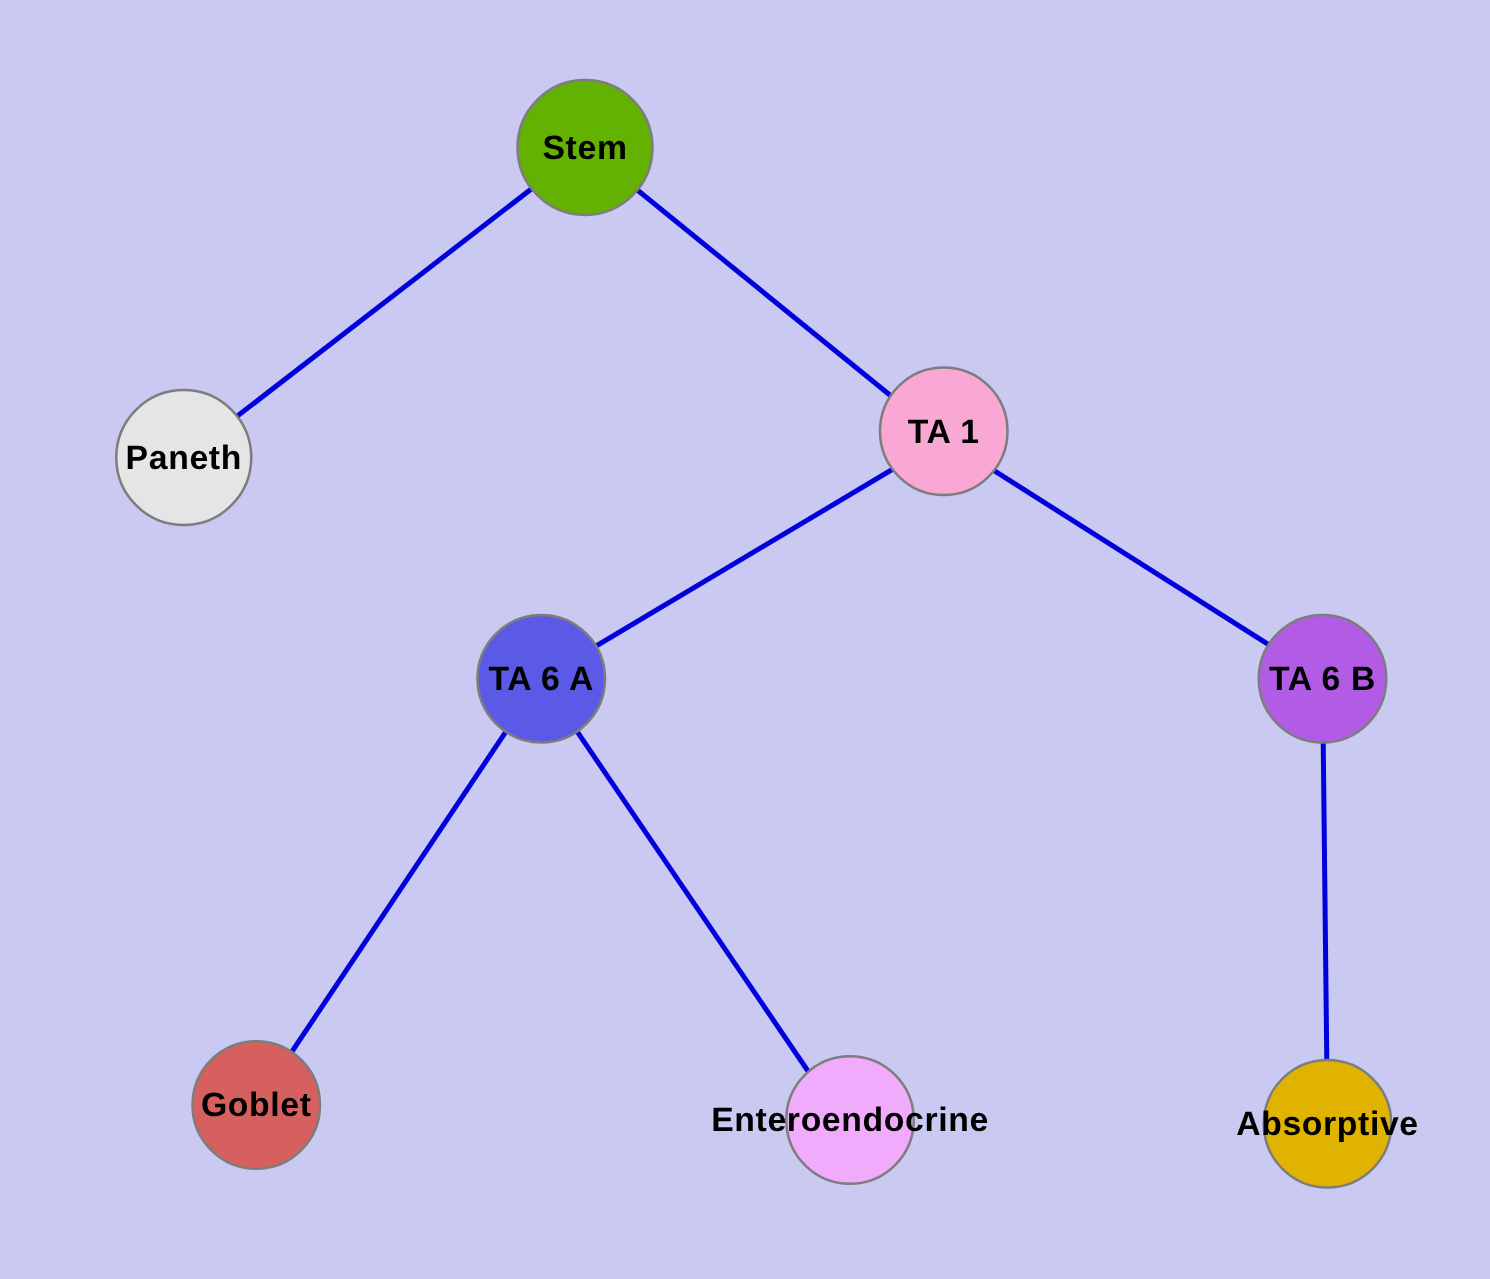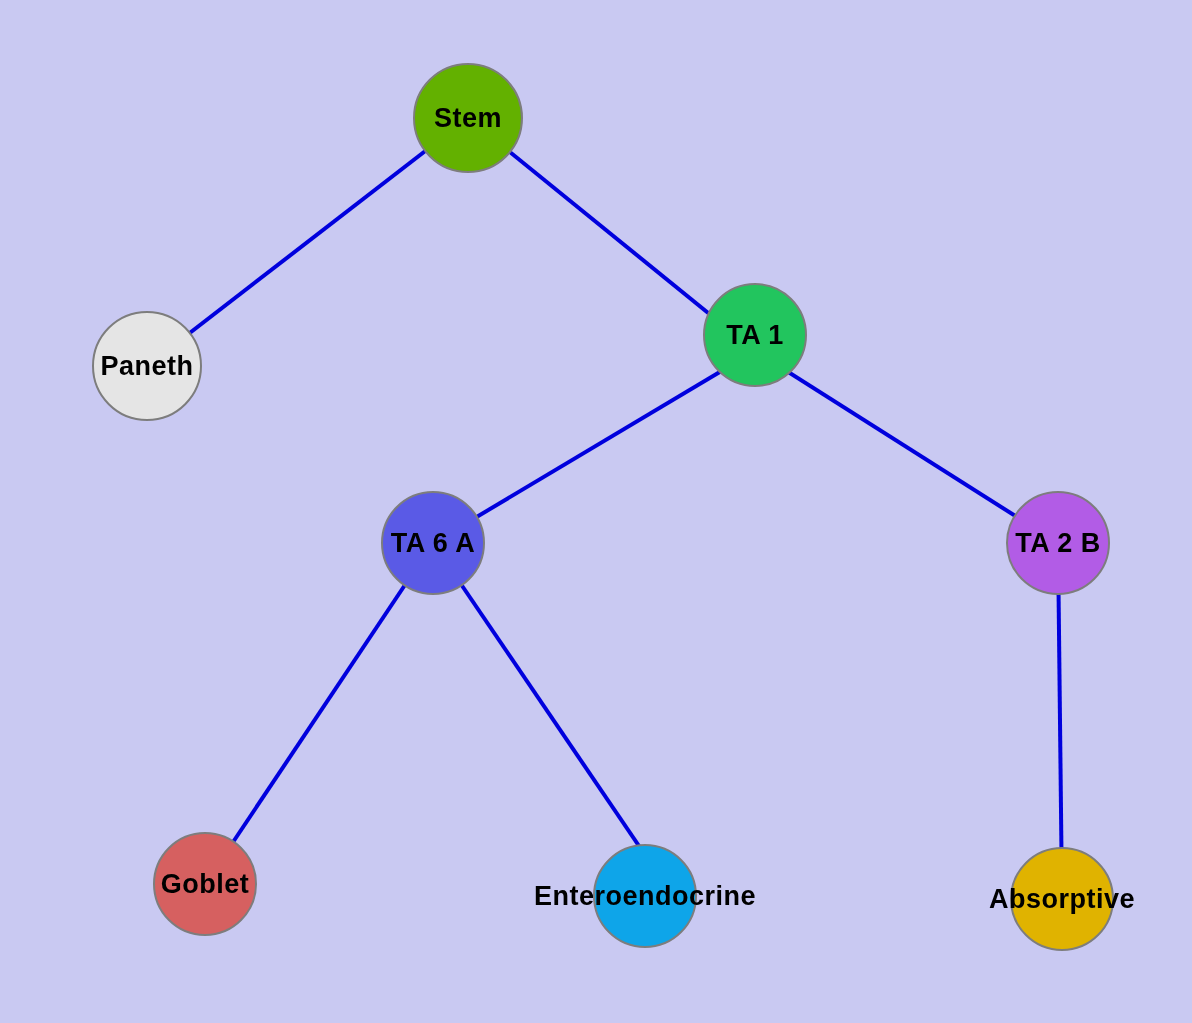--- a/index.html
+++ b/index.html
@@ -52,32 +52,32 @@
       <line x1="433" y1="543" x2="673" y2="896" stroke="#0000dd" stroke-width="4"></line>
       <line x1="1058" y1="543" x2="1062" y2="899" stroke="#0000dd" stroke-width="4"></line>
     </svg>
   <div id="node-layer">
       <div class="node" style="left: 413px; top: 63px; width: 110px; height: 110px; background: rgb(99, 177, 0); border-color: rgb(125, 125, 125);">
         <span class="node-label">Stem</span>
       </div>
       <div class="node" style="left: 92px; top: 311px; width: 110px; height: 110px; background: #e5e5e5; border-color: rgb(125, 125, 125);">
         <span class="node-label">Paneth</span>
       </div>
-      <div class="node" style="left: 703px; top: 283px; width: 104px; height: 104px; background: #22c55e; border-color: rgb(125, 125, 125);">
+      <div class="node" style="left: 703px; top: 293px; width: 104px; height: 104px; background: #f9a8d4; border-color: rgb(125, 125, 125);">
         <span class="node-label">TA 1</span>
       </div>
       <div class="node" style="left: 381px; top: 491px; width: 104px; height: 104px; background: rgb(90, 90, 230); border-color: rgb(125, 125, 125);">
         <span class="node-label">TA 6 A</span>
       </div>
       <div class="node" style="left: 1006px; top: 491px; width: 104px; height: 104px; background: rgb(178, 92, 230); border-color: rgb(125, 125, 125);">
-        <span class="node-label">TA 2 B</span>
+        <span class="node-label">TA 6 B</span>
       </div>
       <div class="node" style="left: 153px; top: 832px; width: 104px; height: 104px; background: rgb(214, 96, 96); border-color: rgb(125, 125, 125); align-items: center;">
         <span class="node-label">Goblet</span>
       </div>
-      <div class="node" style="left: 593px; top: 844px; width: 104px; height: 104px; background: #0ea5e9; border-color: rgb(125, 125, 125);">
+      <div class="node" style="left: 628px; top: 844px; width: 104px; height: 104px; background: #f0abfc; border-color: rgb(125, 125, 125);">
         <span class="node-label">Enteroendocrine</span>
       </div>
       <div class="node" style="left: 1010px; top: 847px; width: 104px; height: 104px; background: rgb(224, 179, 0); border-color: rgb(125, 125, 125); text-align: right;">
         <span class="node-label">Absorptive</span>
       </div>
     </div>
 </div>
 
 </body></html>

